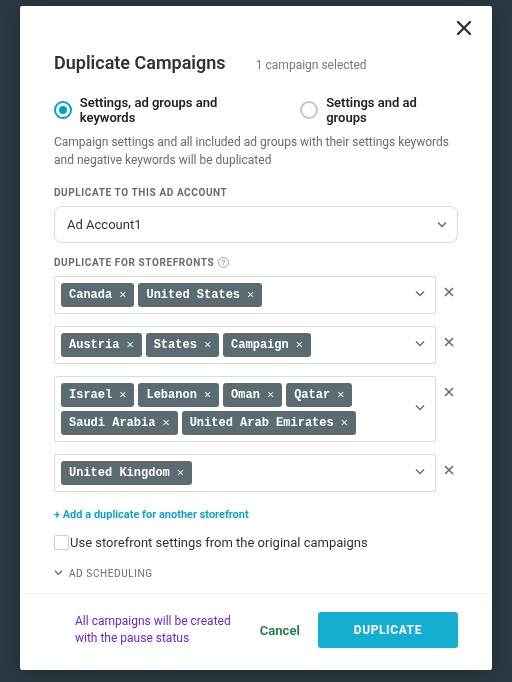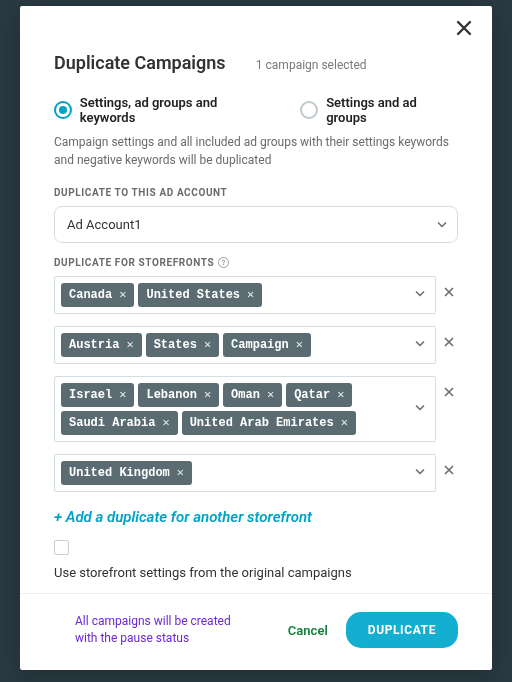--- a/index.html
+++ b/index.html
@@ -165,36 +165,34 @@
     width: 14px;
     height: 14px;
     color: #6b6b6b;
     cursor: pointer;
     margin-top: 10px;
     flex: 0 0 auto;
   }
   .row-close svg { width: 10px; height: 10px; }
   .add-link {
     color: #00a3c7;
-    font-size: 15px;
+    font-size: 11px;
     font-weight: 600;
     cursor: pointer;
     margin: 4px 0 14px 0;
     display: inline-block;
-    font-style: italic;
   }
   .checkbox-row {
     display: flex;
-    align-items: flex-start;
-    gap: 10px;
+    align-items: flex-end;
+    gap: 1px;
     font-size: 13px;
     color: #333;
     margin-bottom: 18px;
     cursor: pointer;
-    flex-direction: column;
   }
   .checkbox {
     width: 15px; height: 15px;
     border: 1px solid #c7d0d4;
     border-radius: 2px;
   }
   .collapsible {
     display: flex;
     align-items: center;
     gap: 6px;
@@ -229,22 +227,22 @@
     font-weight: 600;
     color: #15803d;
     cursor: pointer;
   }
   .btn-primary {
     background: #14aed1;
     color: #fff;
     font-size: 12px;
     font-weight: 700;
     letter-spacing: 0.05em;
-    padding: 11px 22px;
-    border-radius: 15px;
+    padding: 11px 36px;
+    border-radius: 3px;
     cursor: pointer;
   }
 </style>
 </head>
 <body>
 
 <div class="modal">
 
   <div class="close-btn">
     <svg viewBox="0 0 16 16">

